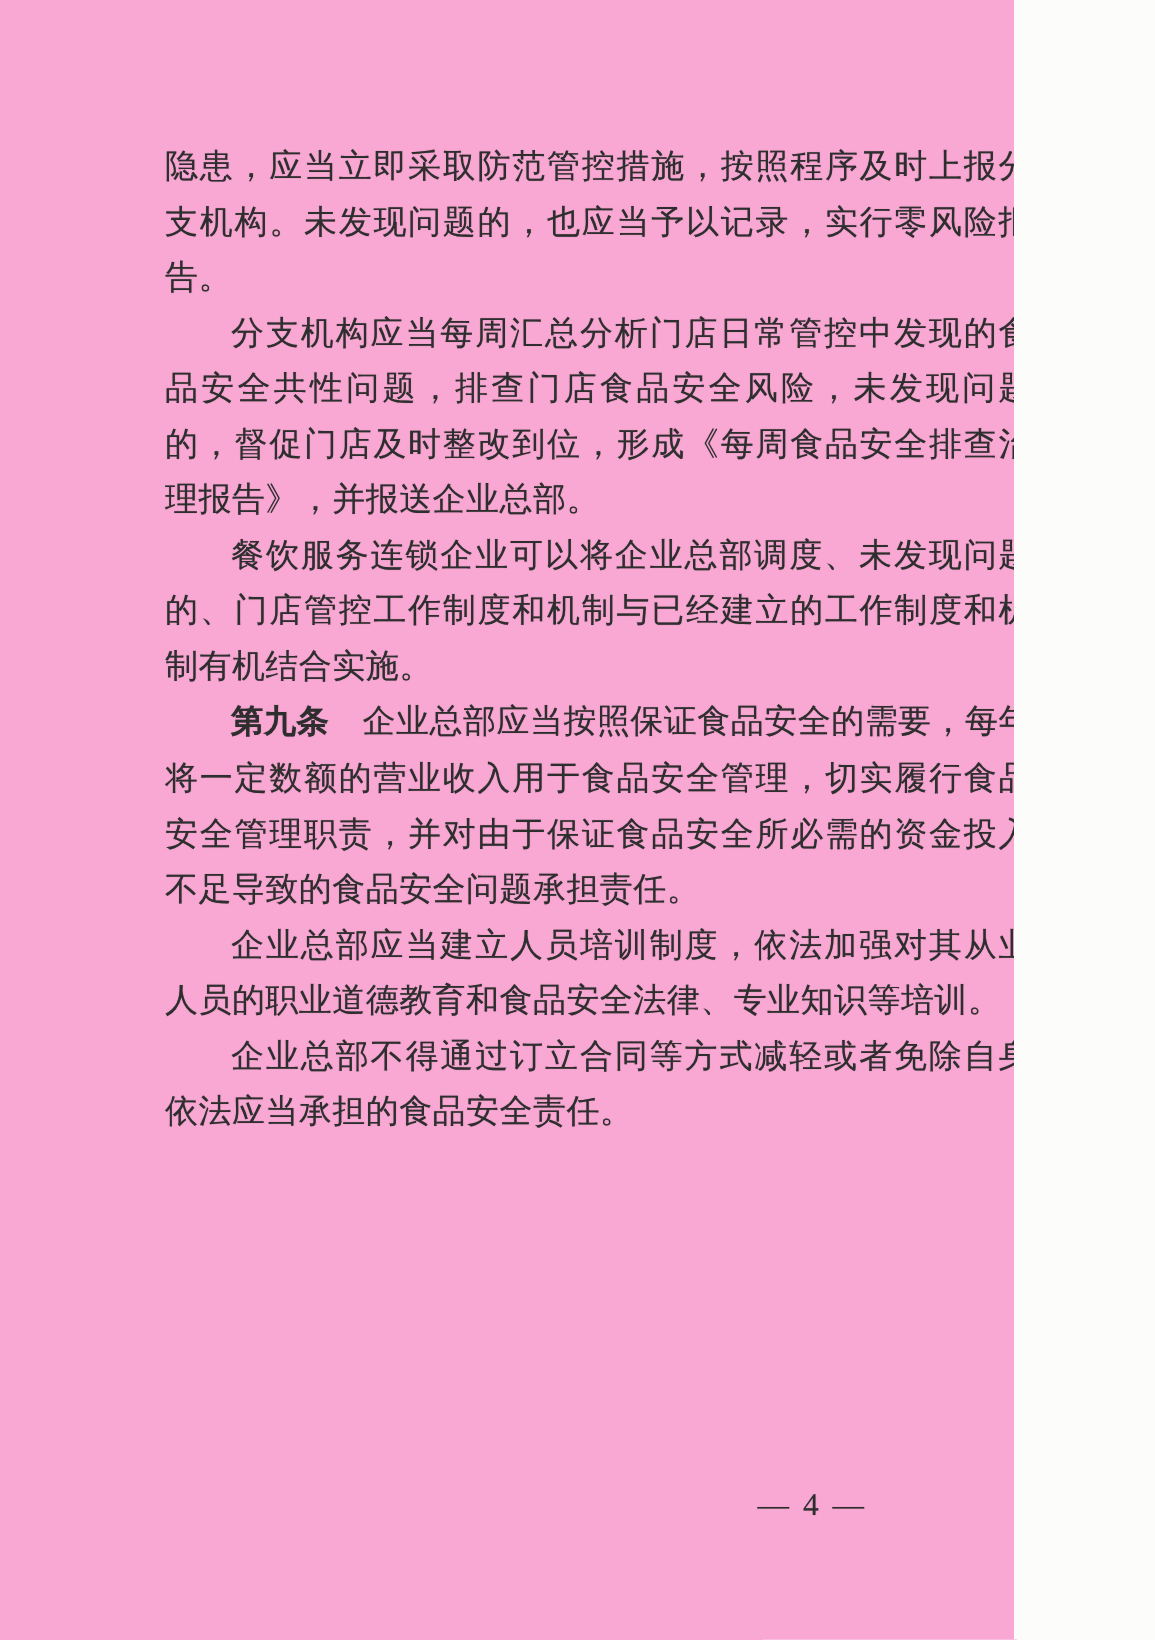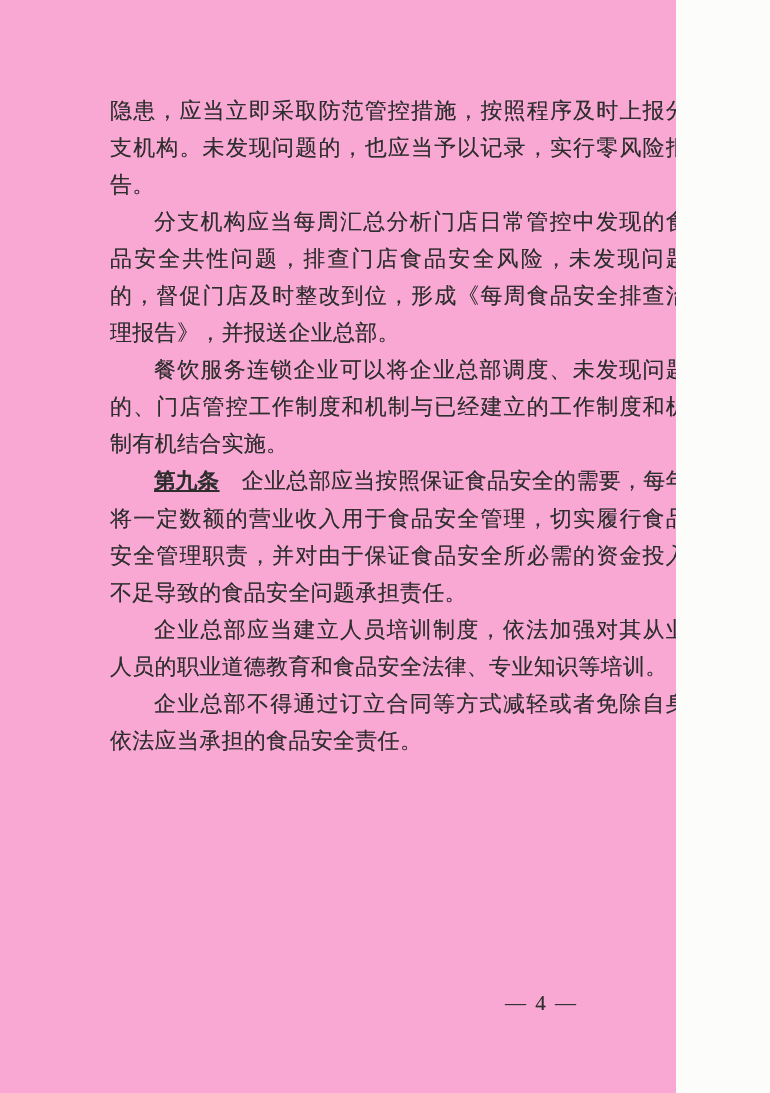--- a/index.html
+++ b/index.html
@@ -37,21 +37,20 @@
     margin: 0;
     padding: 0;
   }
   .doc-body p.para.indent {
     text-indent: 2em;
   }
   .article-lead {
     font-weight: bold;
     font-family: "Liberation Sans", "DejaVu Sans", sans-serif;
     font-size: 21.5px;
-    text-decoration: underline;
   }
   .page-number {
     position: absolute;
     top: 991px;
     right: 98px;
     font-size: 21px;
     letter-spacing: 2px;
     color: #2e2e2e;
     text-shadow: 0 0 0.6px rgba(46,46,46,0.5);
   }

